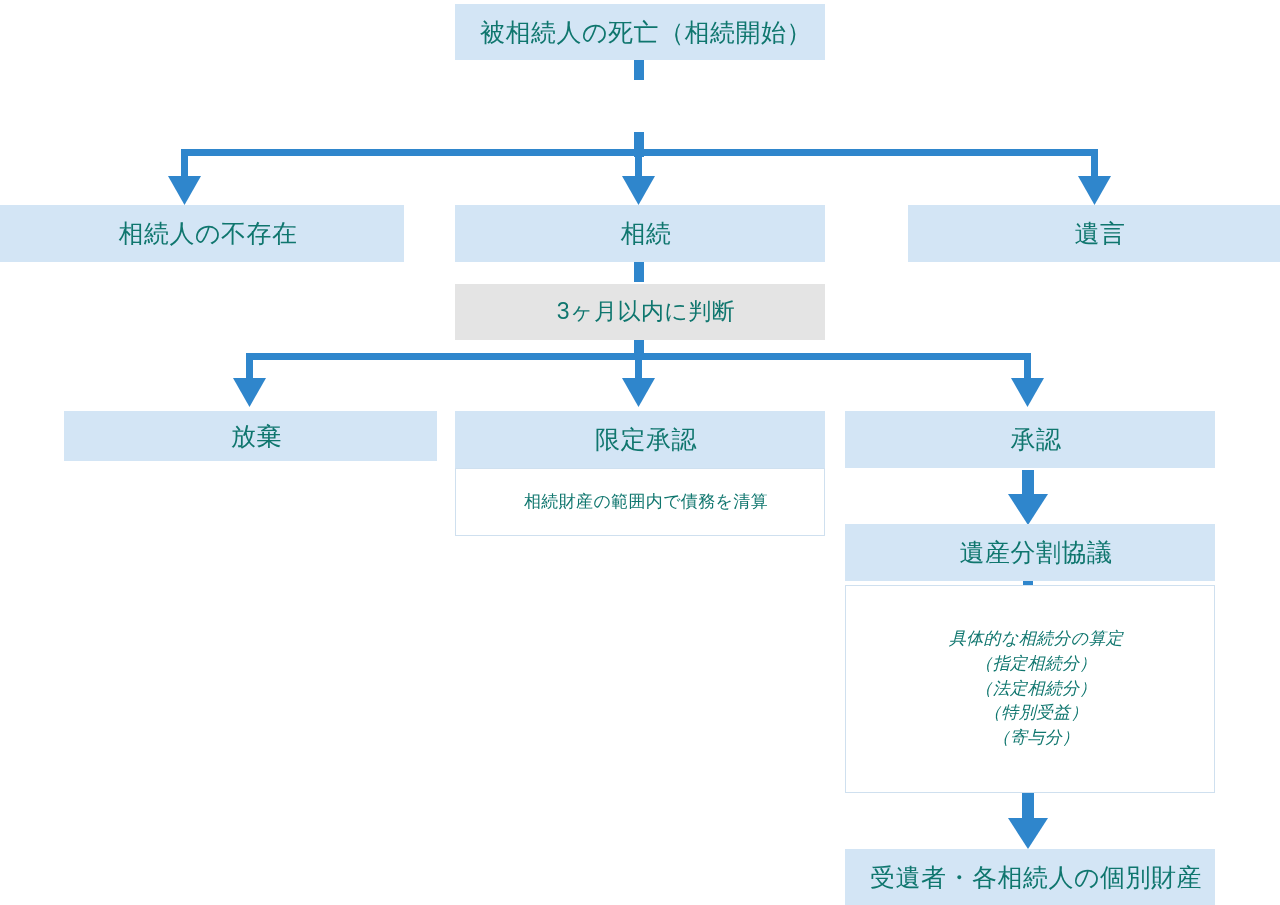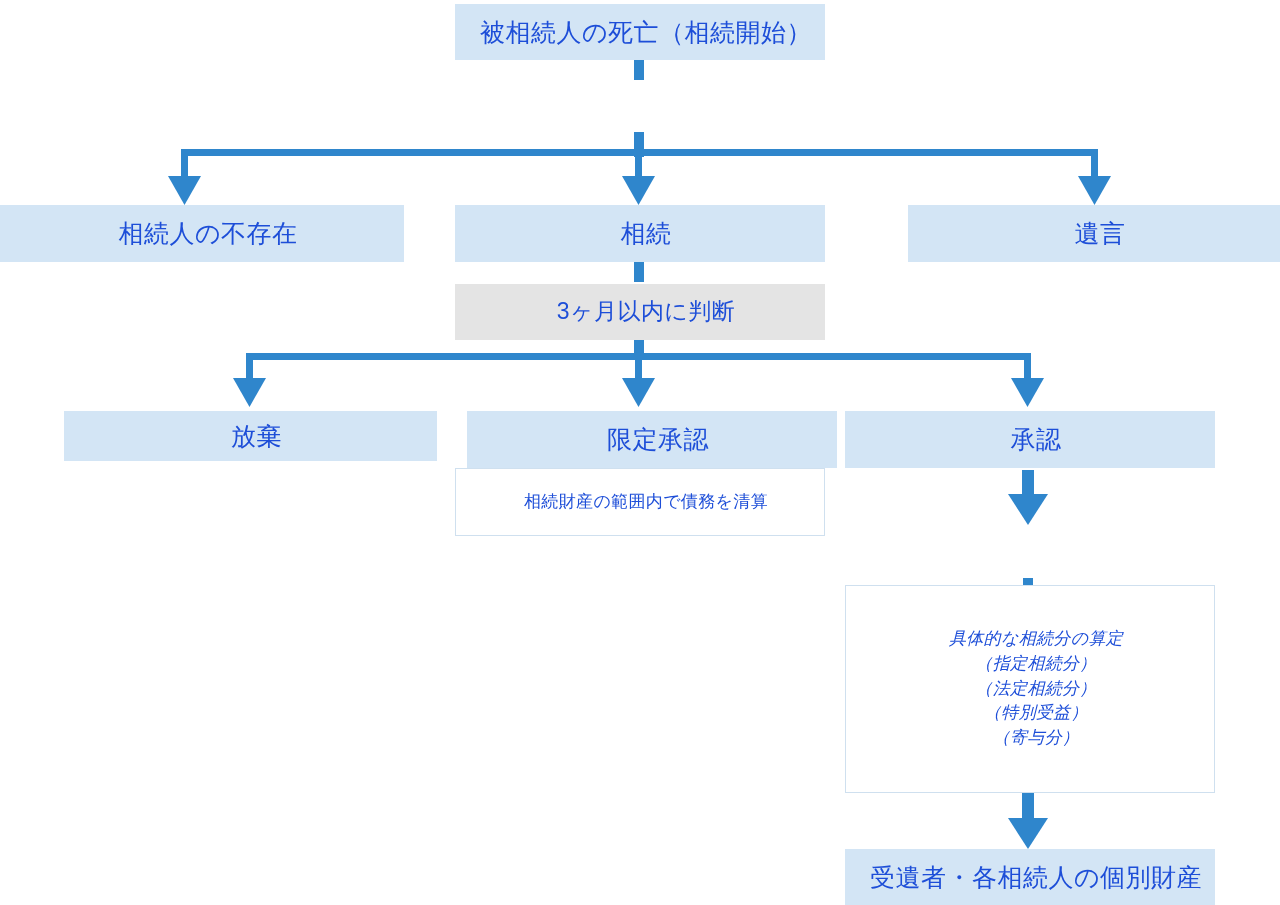--- a/index.html
+++ b/index.html
@@ -20,21 +20,21 @@
   }
   .node {
     position: absolute;
     box-sizing: border-box;
     display: flex;
     align-items: center;
     justify-content: center;
     text-align: center;
     line-height: 1.45;
     letter-spacing: 0.02em;
-    color: #1d4ed8;
+    color: #0f766e;
     padding-left: 12px;
   }
   .node.blue {
     background: #d3e5f5;
   }
   .node.gray {
     background: #e4e4e4;
   }
   .node.white {
     background: #ffffff;
@@ -120,32 +120,35 @@
   </div>
 
   <div class="node gray fs-note" style="left:455px; top:284px; width:370px; height:56px;">
     <span class="txt">3ヶ月以内に判断</span>
   </div>
 
   <div class="node blue fs-main" style="left:64px; top:411px; width:373px; height:50px;">
     <span class="txt">放棄</span>
   </div>
 
-  <div class="node blue fs-main" style="left:455px; top:411px; width:370px; height:57px;margin-left:12px;">
+  <div class="node blue fs-main" style="left:455px; top:411px; width:370px; height:57px;">
     <span class="txt">限定承認</span>
   </div>
 
   <div class="node white fs-small" style="left:455px; top:468px; width:370px; height:68px;">
     <span class="txt">相続財産の範囲内で債務を清算</span>
   </div>
 
   <div class="node blue fs-main" style="left:845px; top:411px; width:370px; height:57px;">
     <span class="txt">承認</span>
   </div>
 
+  <div class="node blue fs-main" style="left:845px; top:524px; width:370px; height:57px;">
+    <span class="txt">遺産分割協議</span>
+  </div>
 
   <div class="node white fs-small" style="left:845px; top:585px; width:370px; height:208px;font-style:italic;">
     <span class="txt">具体的な相続分の算定
 （指定相続分）
 （法定相続分）
 （特別受益）
 （寄与分）</span>
   </div>
 
   <div class="node blue fs-main" style="left:845px; top:849px; width:370px; height:57px;">

